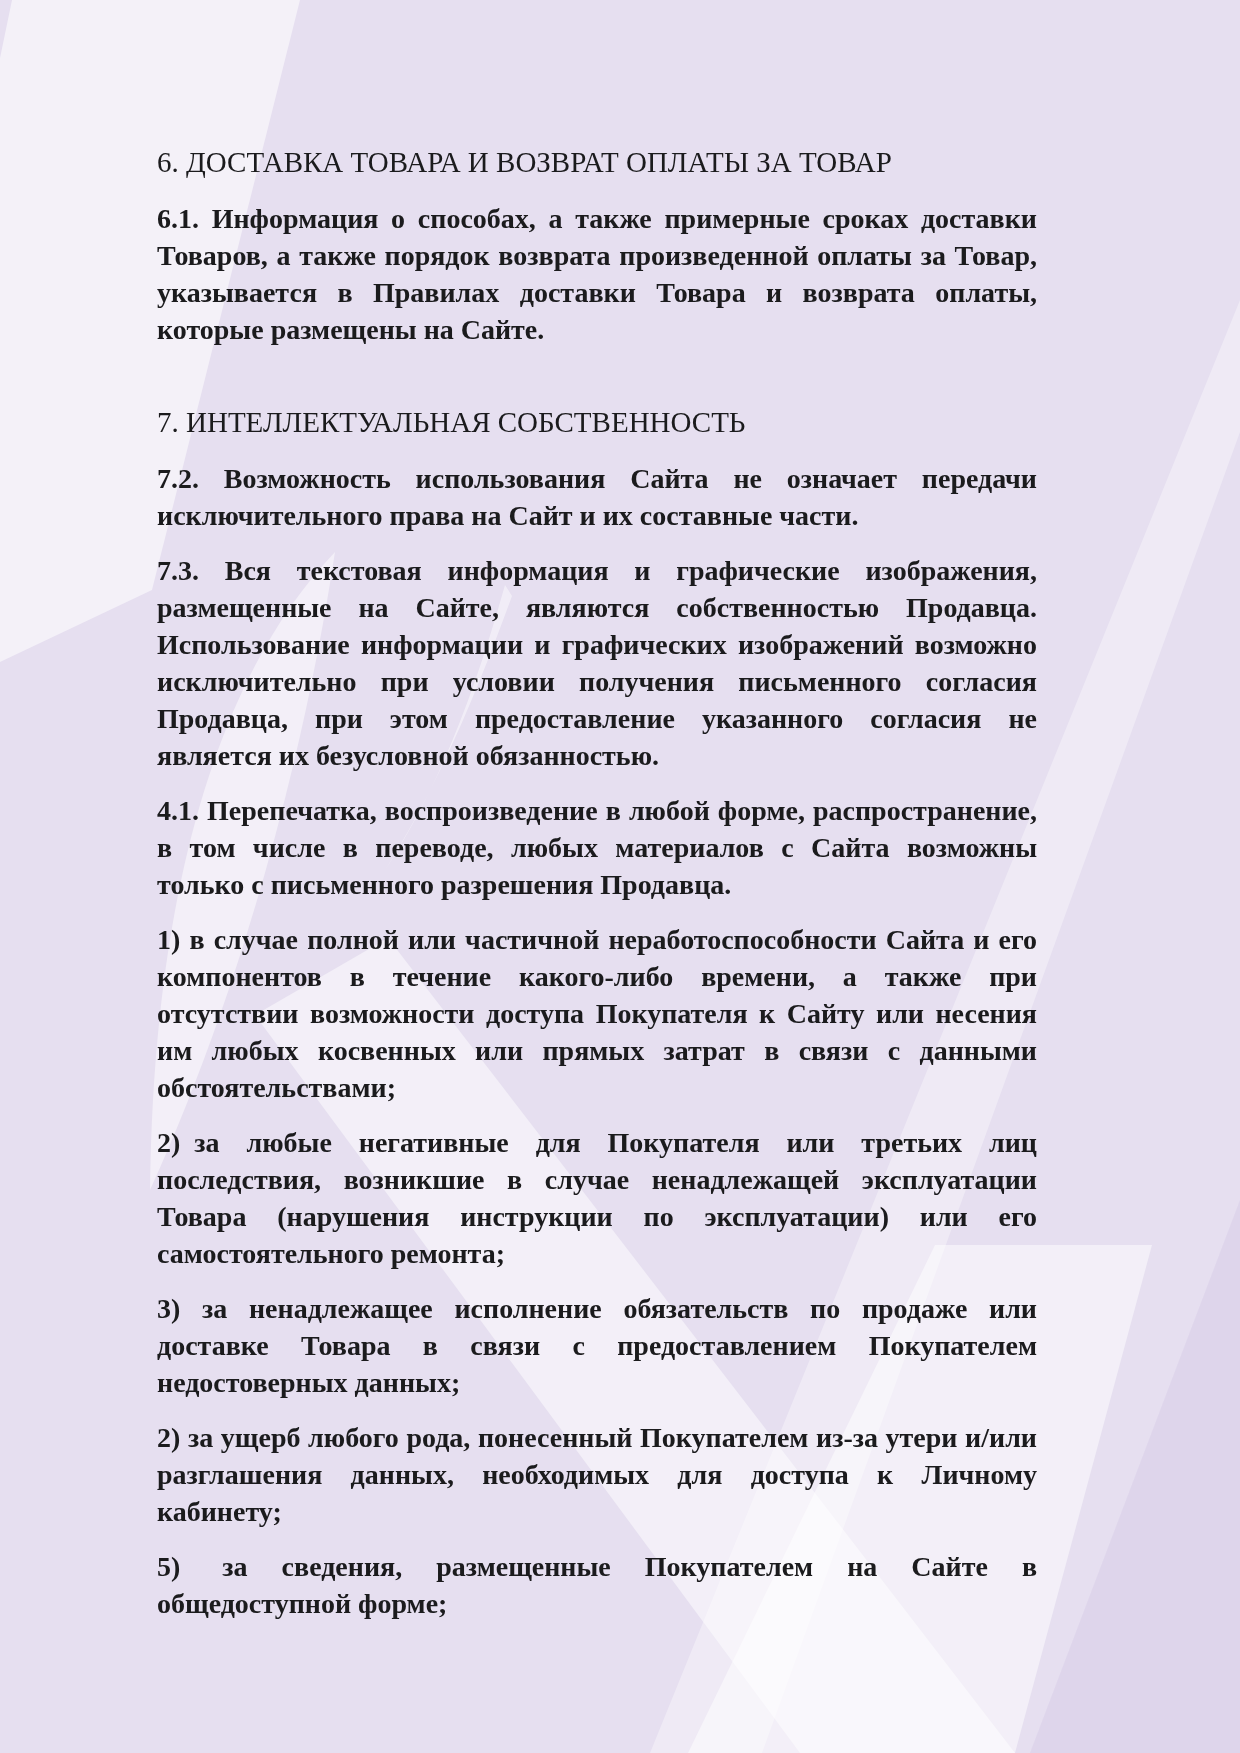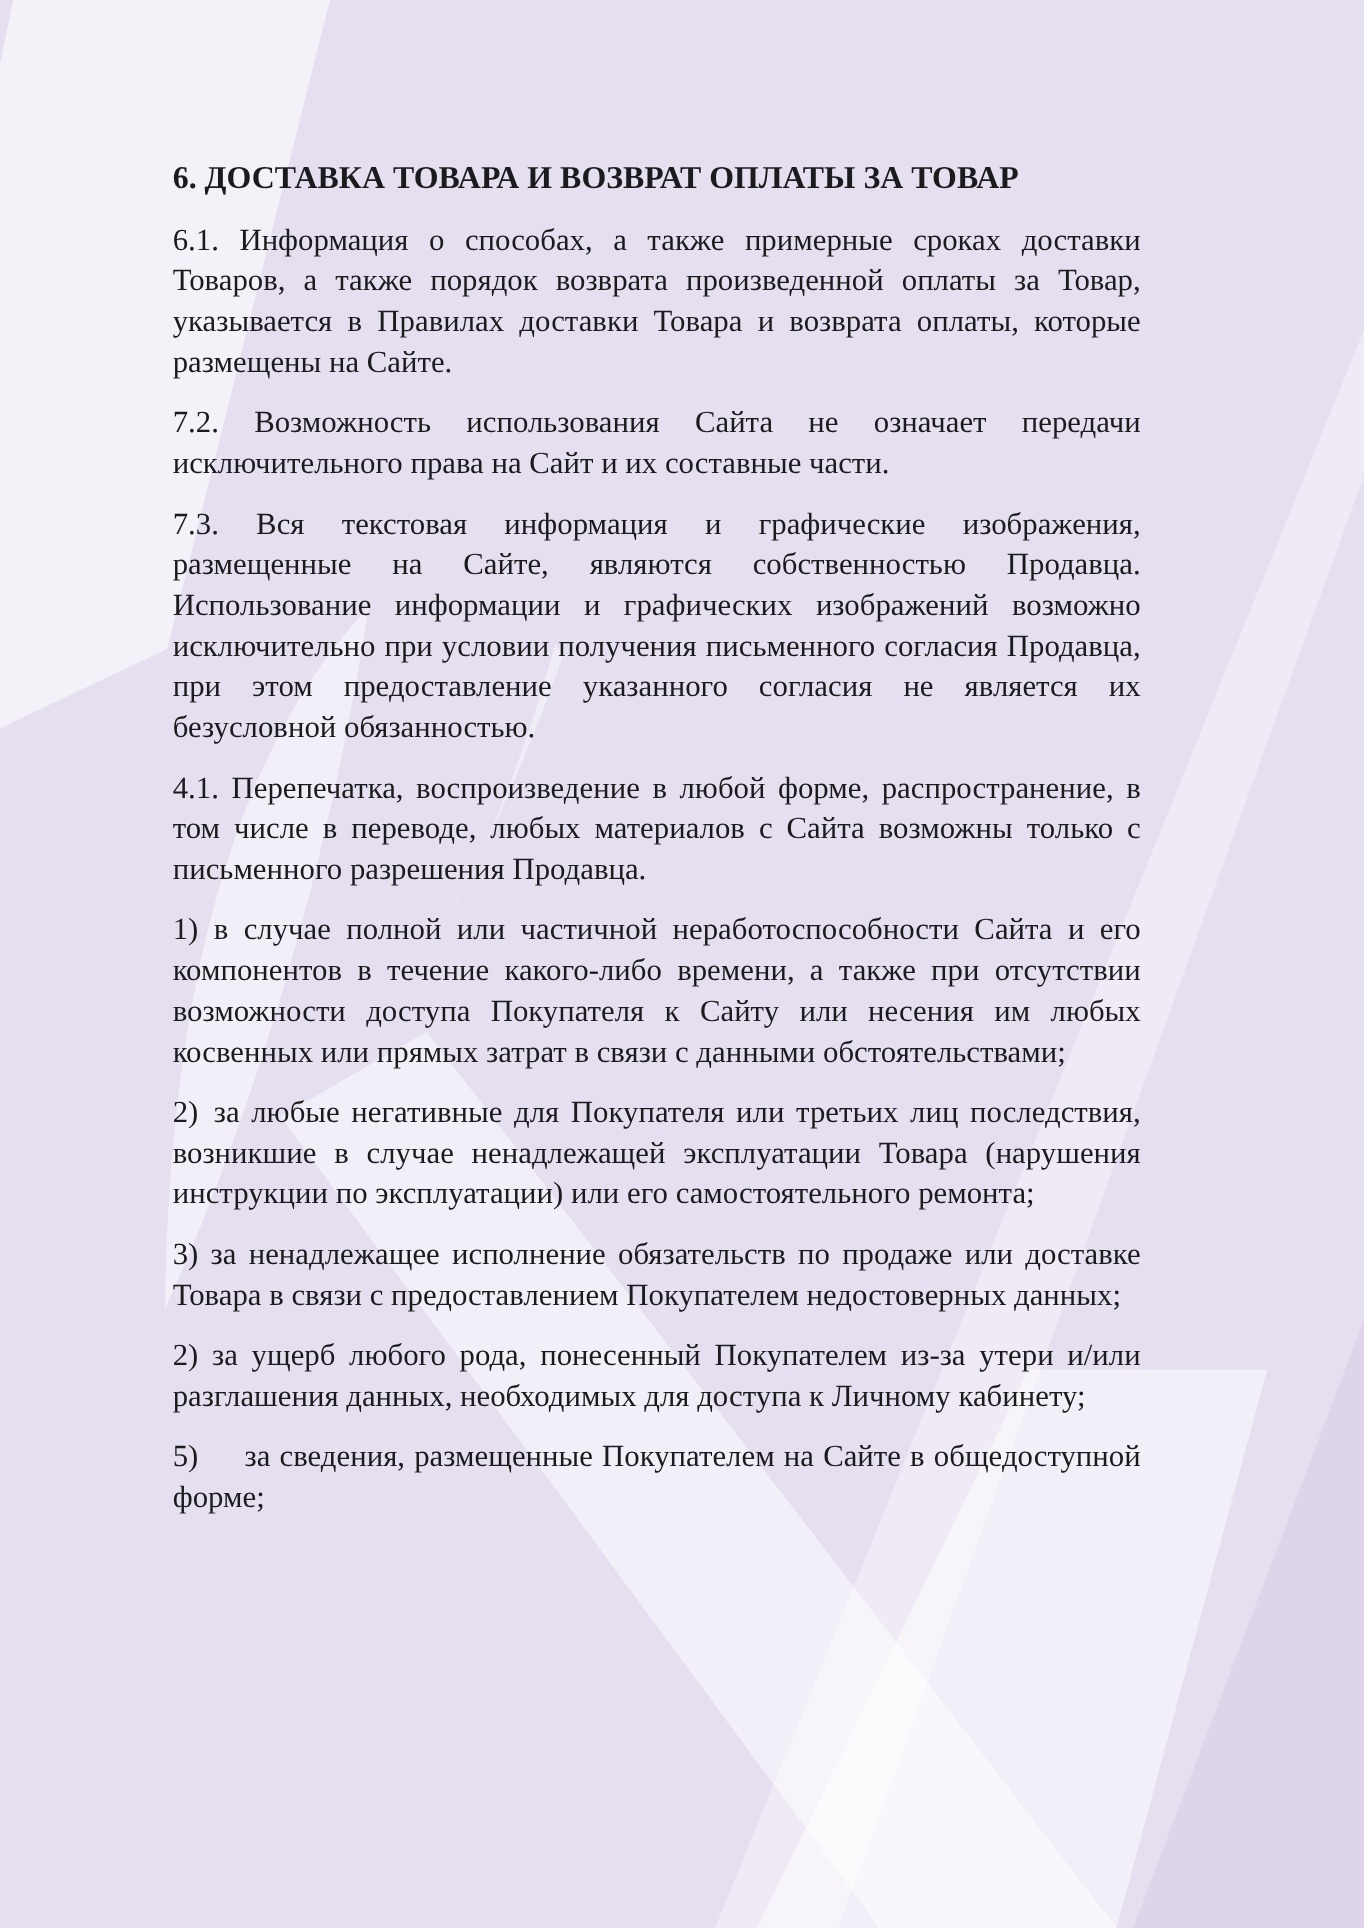--- a/index.html
+++ b/index.html
@@ -23,31 +23,31 @@
     pointer-events: none;
   }
   .content {
     position: absolute;
     left: 157px;
     top: 144px;
     width: 880px;
   }
   h2.section-heading {
     font-size: 29px;
-    font-weight: 700;
+    font-weight: 400;
     line-height: 37px;
     margin: 0 0 19px 0;
     text-align: left;
   }
   section.doc-section + section.doc-section h2.section-heading {
     margin-top: 56px;
   }
   p.doc-paragraph {
     font-size: 28px;
-    font-weight: 400;
+    font-weight: 700;
     line-height: 37px;
     margin: 0 0 18px 0;
     text-align: justify;
   }
 </style>
 </head>
 <body>
 
 <svg class="watermark" viewBox="0 0 1240 1753" xmlns="http://www.w3.org/2000/svg" aria-hidden="true">
 
@@ -66,20 +66,21 @@
 </svg>
 
 <main class="content">
 
   <section class="doc-section">
     <h2 class="section-heading">6. ДОСТАВКА ТОВАРА И ВОЗВРАТ ОПЛАТЫ ЗА ТОВАР</h2>
     <p class="doc-paragraph">6.1. Информация о способах, а также примерные сроках доставки Товаров, а также порядок возврата произведенной оплаты за Товар, указывается в Правилах доставки Товара и возврата оплаты, которые размещены на Сайте.</p>
   </section>
 
   <section class="doc-section">
+    <h2 class="section-heading">7. ИНТЕЛЛЕКТУАЛЬНАЯ СОБСТВЕННОСТЬ</h2>
     <p class="doc-paragraph">7.2. Возможность использования Сайта не означает передачи исключительного права на Сайт и их составные части.</p>
     <p class="doc-paragraph">7.3. Вся текстовая информация и графические изображения, размещенные на Сайте, являются собственностью Продавца. Использование информации и графических изображений возможно исключительно при условии получения письменного согласия Продавца, при этом предоставление указанного согласия не является их безусловной обязанностью.</p>
     <p class="doc-paragraph">4.1. Перепечатка, воспроизведение в любой форме, распространение, в том числе в переводе, любых материалов с Сайта возможны только с письменного разрешения Продавца.</p>
   </section>
 
   <section class="doc-section">
     <p class="doc-paragraph">1) в случае полной или частичной неработоспособности Сайта и его компонентов в течение какого-либо времени, а также при отсутствии возможности доступа Покупателя к Сайту или несения им любых косвенных или прямых затрат в связи с данными обстоятельствами;</p>
     <p class="doc-paragraph">2) за любые негативные для Покупателя или третьих лиц последствия, возникшие в случае ненадлежащей эксплуатации Товара (нарушения инструкции по эксплуатации) или его самостоятельного ремонта;</p>
     <p class="doc-paragraph">3) за ненадлежащее исполнение обязательств по продаже или доставке Товара в связи с предоставлением Покупателем недостоверных данных;</p>
     <p class="doc-paragraph">2) за ущерб любого рода, понесенный Покупателем из-за утери и/или разглашения данных, необходимых для доступа к Личному кабинету;</p>

